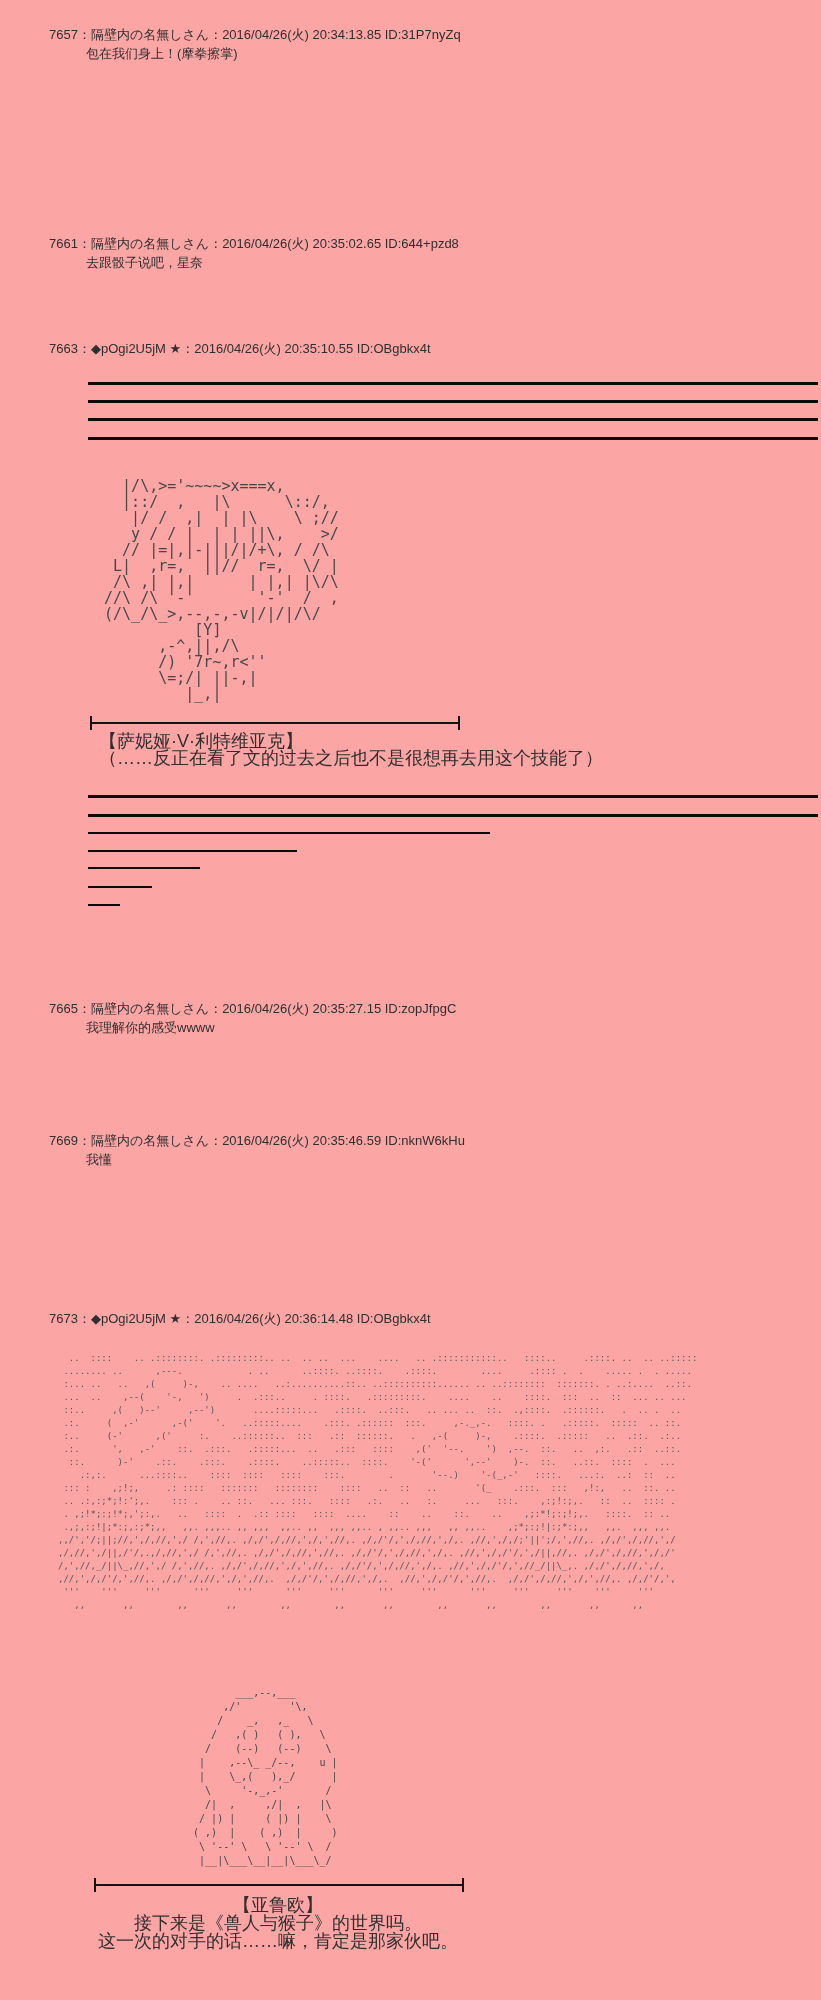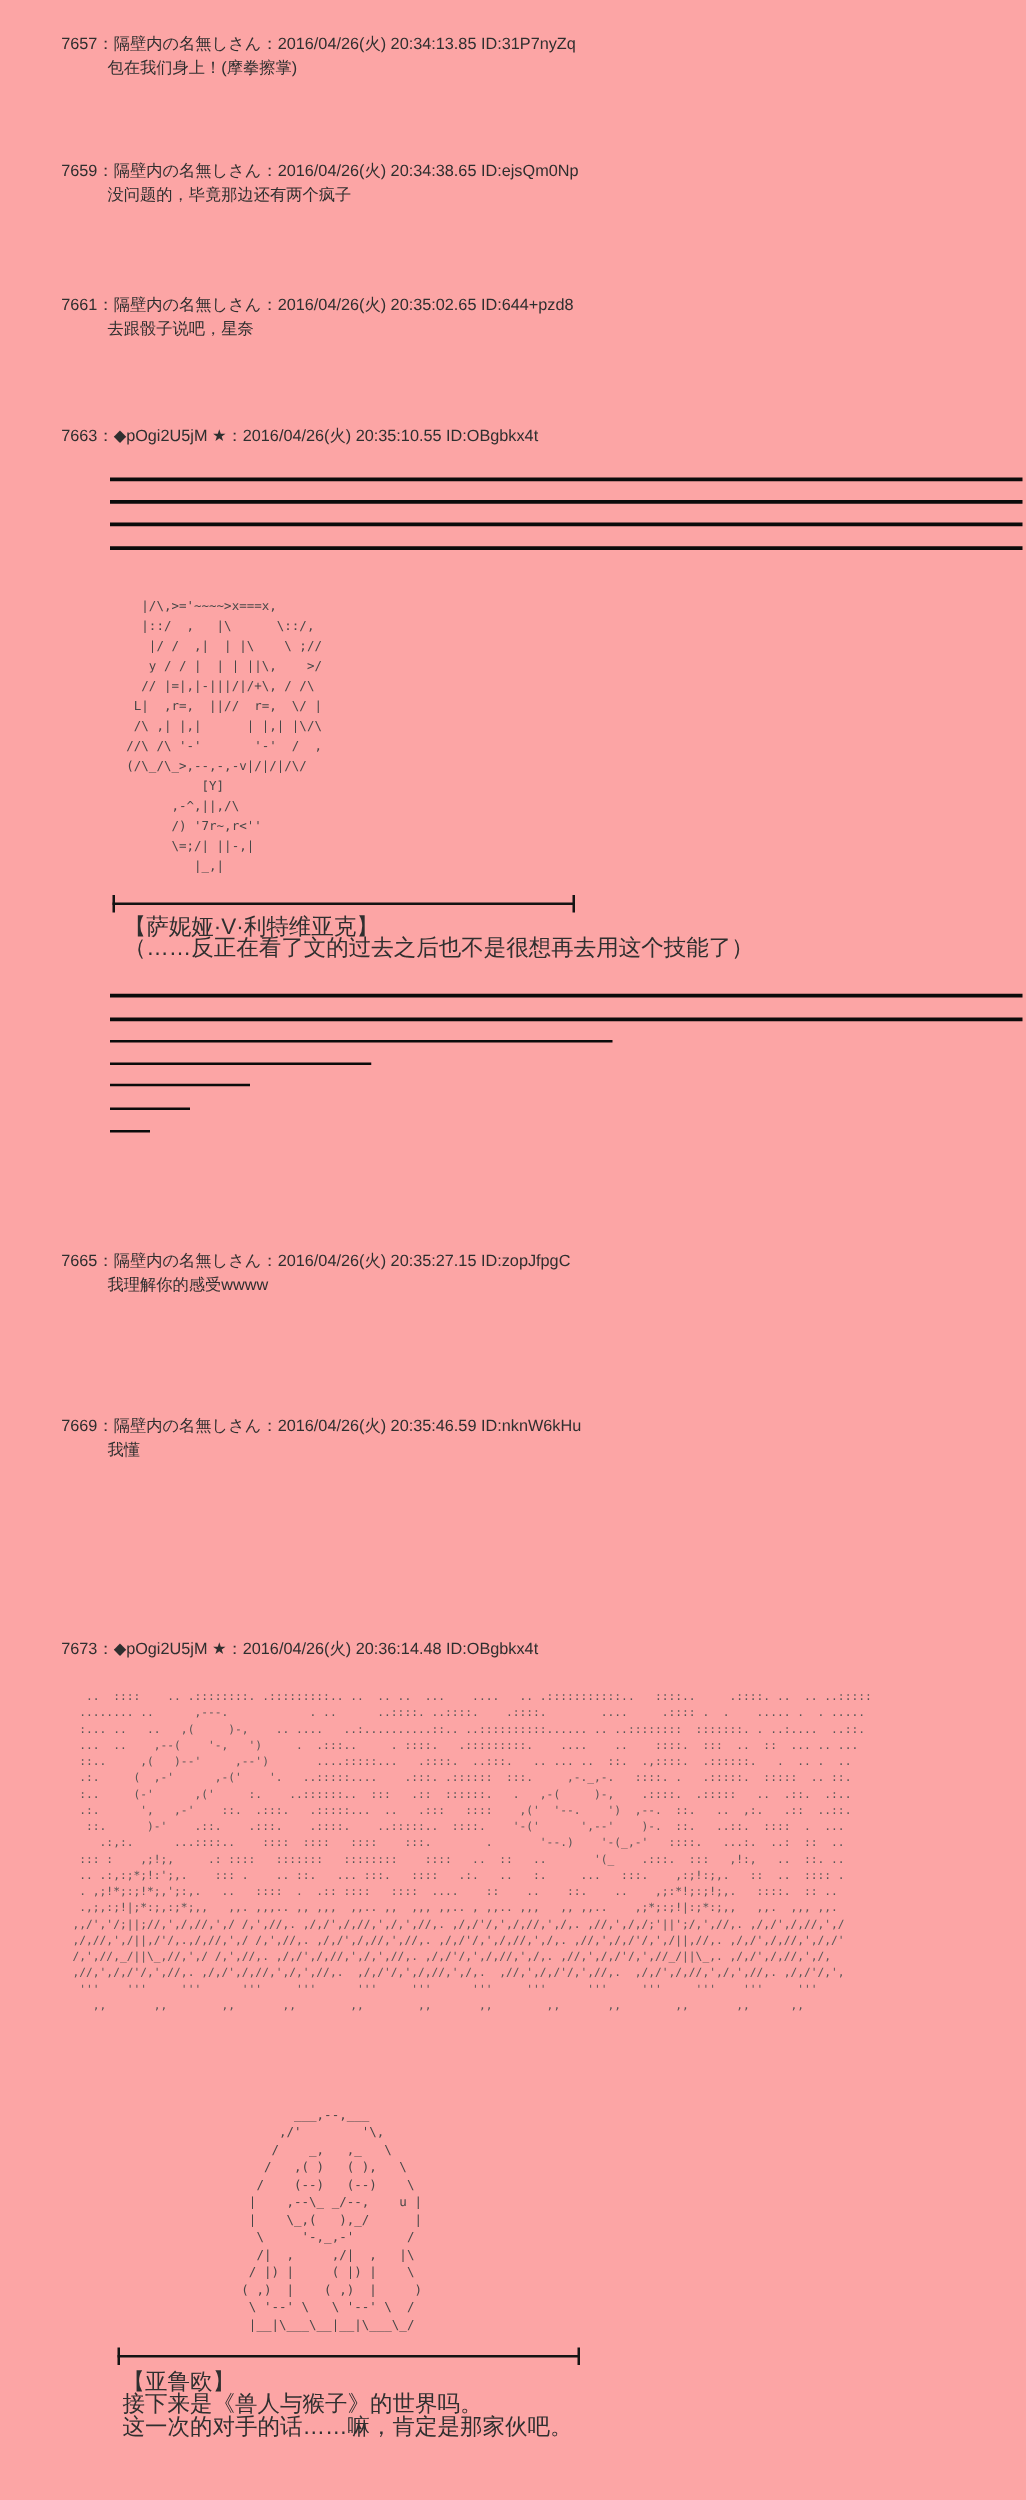--- a/index.html
+++ b/index.html
@@ -18,42 +18,38 @@
   .divider { position:absolute; height:2px; background:#141414; }
   .divider::before, .divider::after {
     content:""; position:absolute; top:-6px; width:2px; height:14px; background:#141414;
   }
   .divider::before { left:0; }
   .divider::after  { right:0; }
   .aa {
     position:absolute; white-space:pre;
     font-family:"DejaVu Sans Mono","Liberation Mono",monospace;
   }
-  .aa.sanya { left:95px;  top:478px;  font-size:10px; line-height:16px; color:#474747; }
+  .aa.sanya { left:95px;  top:478px;  font-size:15px; line-height:16px; color:#474747; }
   .aa.scene { left:58px;  top:1352px; font-size:9px;  line-height:13px; color:#565656; }
   .aa.yaruo { left:175px; top:1686px; font-size:10px; line-height:14px; color:#474747; }
   .caption { position:absolute; font-size:18px; line-height:17px; color:#2f2f2f; }
   .caption .cl { white-space:nowrap; }
   .caption .cs { white-space:nowrap; }
-  .caption.c2 { line-height:18px; }
+  .caption.c2 { line-height:18px;text-align:center; }
 </style>
 </head>
 <body>
 
 <div class="page">
 
   <div class="post" style="top:25px">
     <div class="ph">7657：隔壁内の名無しさん：2016/04/26(火) 20:34:13.85 ID:31P7nyZq</div>
     <div class="pb">包在我们身上！(摩拳擦掌)</div>
   </div>
 
-  <div class="post" style="top:127px">
-    <div class="ph">7659：隔壁内の名無しさん：2016/04/26(火) 20:34:38.65 ID:ejsQm0Np</div>
-    <div class="pb">没问题的，毕竟那边还有两个疯子</div>
-  </div>
 
   <div class="post" style="top:234px">
     <div class="ph">7661：隔壁内の名無しさん：2016/04/26(火) 20:35:02.65 ID:644+pzd8</div>
     <div class="pb">去跟骰子说吧，星奈</div>
   </div>
 
   <div class="post" style="top:339px">
     <div class="ph">7663：◆pOgi2U5jM ★：2016/04/26(火) 20:35:10.55 ID:OBgbkx4t</div>
   </div>
 

